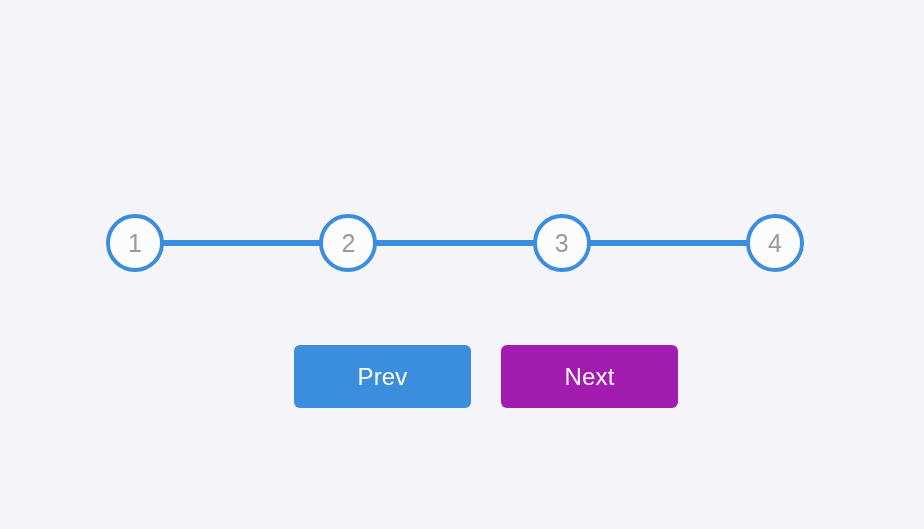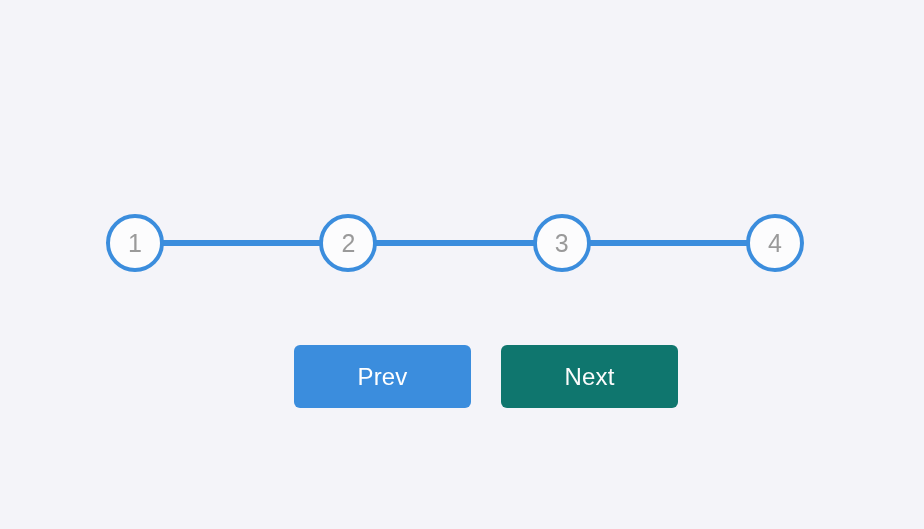--- a/index.html
+++ b/index.html
@@ -77,21 +77,21 @@
     justify-content: center;
     padding: 0;
     box-sizing: border-box;
     letter-spacing: 0.2px;
   }
   .btn-primary {
     background: #3b8ddd;
     cursor: pointer;
   }
   .btn-disabled {
-    background: #0f766e;
+    background: #a21caf;
     color: #fbfbfb;
     cursor: default;
   }
 </style>
 </head>
 <body>
 
 <div id="stepper">
 
   <div class="step-node">

